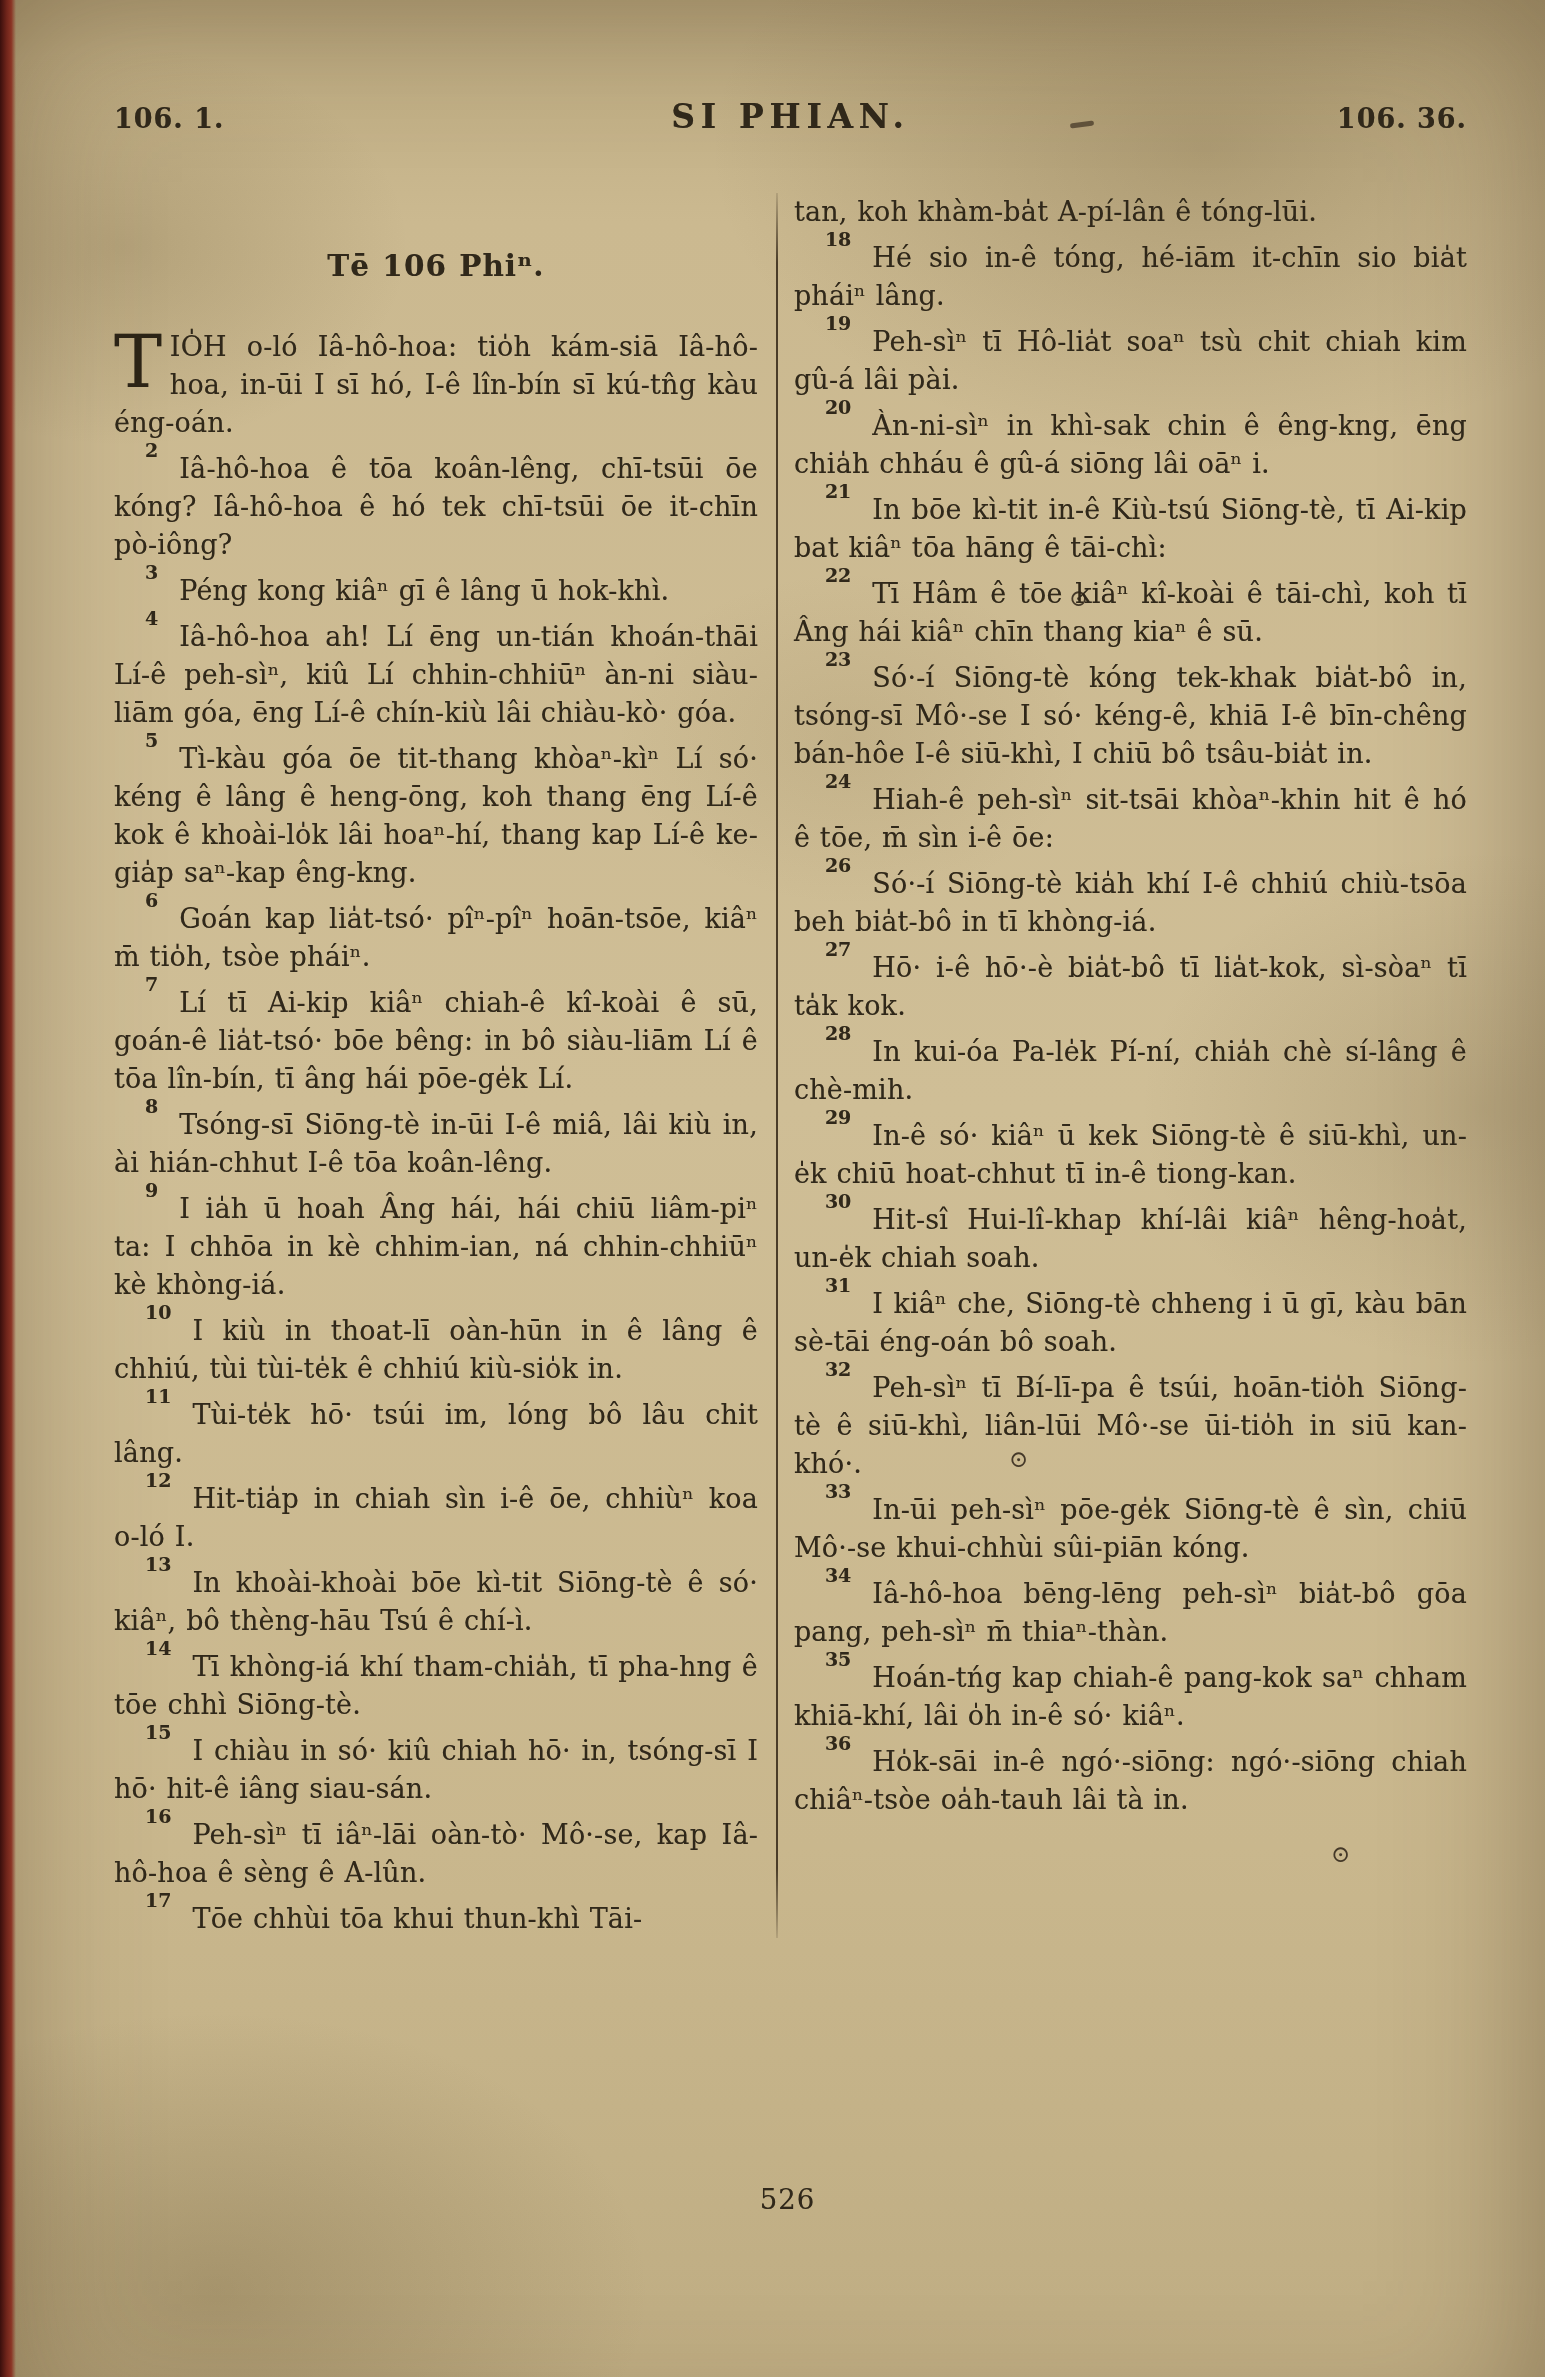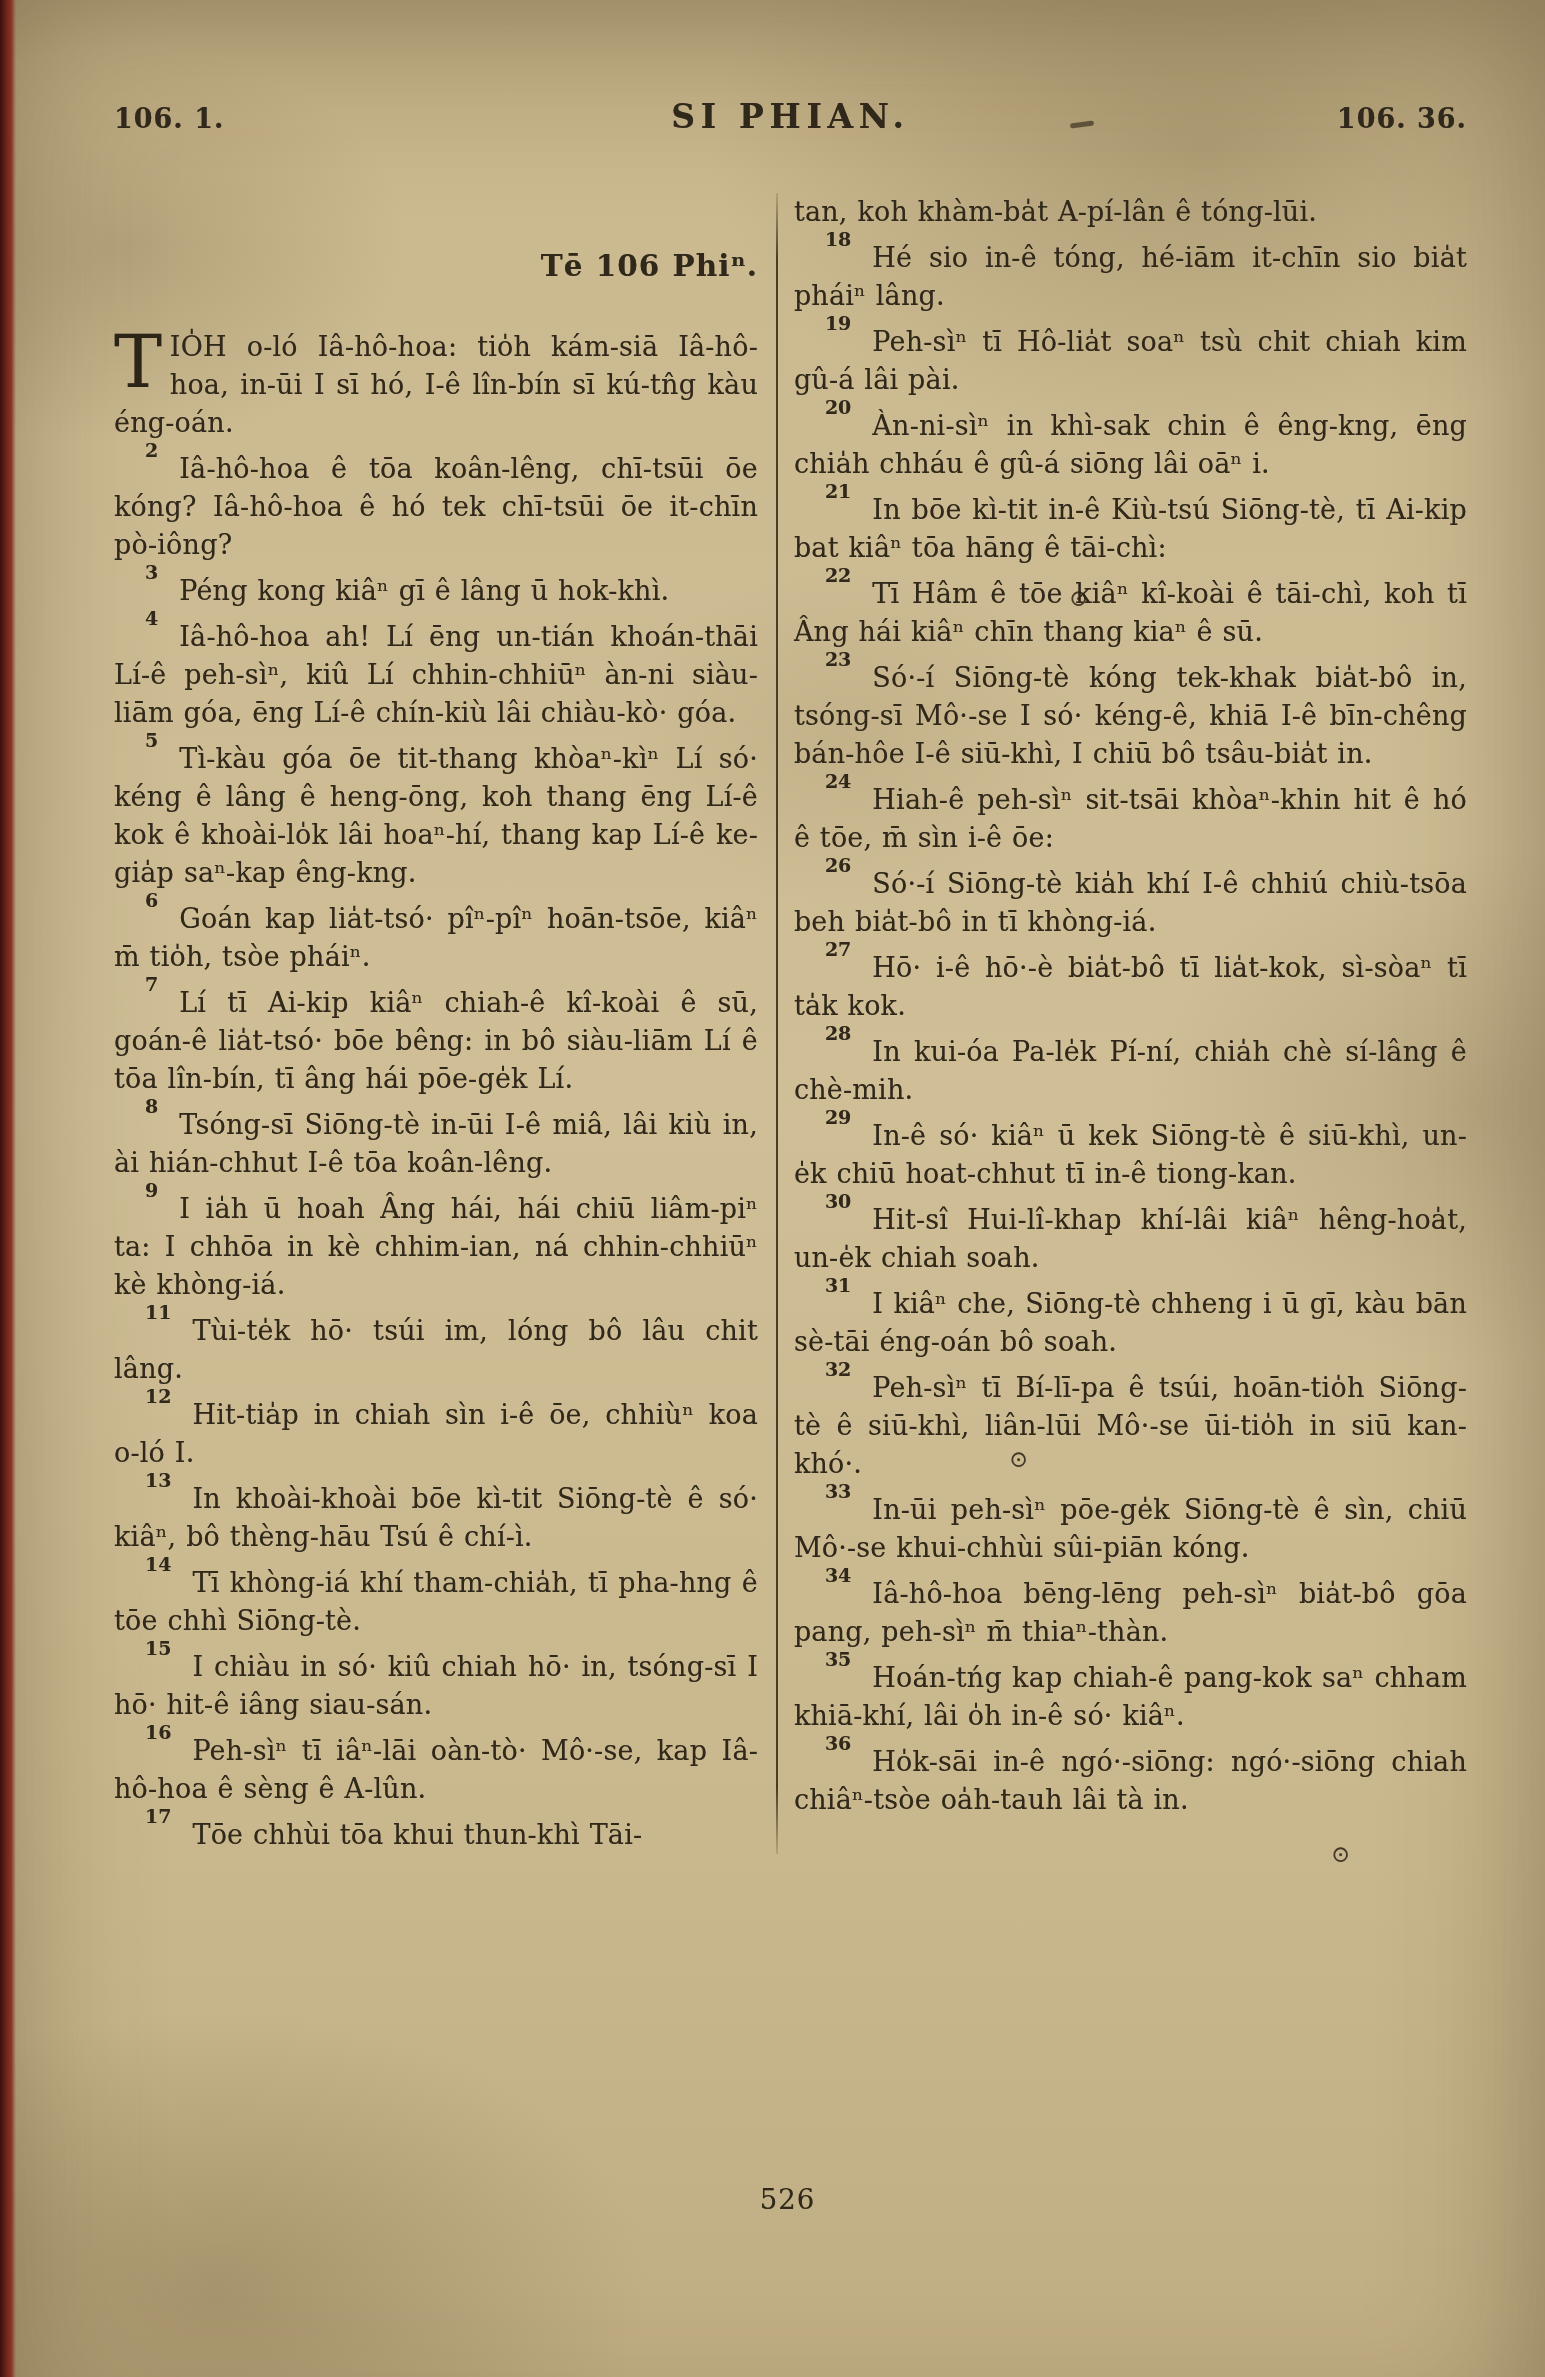--- a/index.html
+++ b/index.html
@@ -72,21 +72,21 @@
     text-shadow: 0 0 0.5px rgba(48,40,26,.35);
   }
   .col-left  { width: 644px; }
   .divider {
     width: 1.9px;
     margin-left: 18px;
     background: linear-gradient(180deg, rgba(62,50,34,.15), #4a3c28 4%, #4a3c28 96%, rgba(62,50,34,.15));
   }
   .col-right { flex: 1; padding-left: 16px; }
   .chapter-heading {
-    text-align: right;
+    text-align: center;
     font-size: 29.5px;
     font-weight: bold;
     letter-spacing: 1px;
     margin: 56px 0 46px 0;
     line-height: 33px;
   }
   .verse {
     margin: 0;
     text-align: justify;
     text-indent: 31px;
@@ -159,20 +159,21 @@
   <p class="verse"><sup class="vnum">5</sup><span class="vtext">Tì-kàu góa ōe tit-thang khòaⁿ-kìⁿ Lí só· kéng ê lâng ê heng-ōng, koh thang ēng Lí-ê kok ê khoài-lo̍k lâi hoaⁿ-hí, thang kap Lí-ê ke-gia̍p saⁿ-kap êng-kng.</span></p>
 
   <p class="verse"><sup class="vnum">6</sup><span class="vtext">Goán kap lia̍t-tsó· pîⁿ-pîⁿ hoān-tsōe, kiâⁿ m̄ tio̍h, tsòe pháiⁿ.</span></p>
 
   <p class="verse"><sup class="vnum">7</sup><span class="vtext">Lí tī Ai-kip kiâⁿ chiah-ê kî-koài ê sū, goán-ê lia̍t-tsó· bōe bêng: in bô siàu-liām Lí ê tōa lîn-bín, tī âng hái pōe-ge̍k Lí.</span></p>
 
   <p class="verse"><sup class="vnum">8</sup><span class="vtext">Tsóng-sī Siōng-tè in-ūi I-ê miâ, lâi kiù in, ài hián-chhut I-ê tōa koân-lêng.</span></p>
 
   <p class="verse"><sup class="vnum">9</sup><span class="vtext">I ia̍h ū hoah Âng hái, hái chiū liâm-piⁿ ta: I chhōa in kè chhim-ian, ná chhin-chhiūⁿ kè khòng-iá.</span></p>
 
+  <p class="verse"><sup class="vnum">10</sup><span class="vtext">I kiù in thoat-lī oàn-hūn in ê lâng ê chhiú, tùi tùi-te̍k ê chhiú kiù-sio̍k in.</span></p>
 
   <p class="verse"><sup class="vnum">11</sup><span class="vtext">Tùi-te̍k hō· tsúi im, lóng bô lâu chit lâng.</span></p>
 
   <p class="verse"><sup class="vnum">12</sup><span class="vtext">Hit-tia̍p in chiah sìn i-ê ōe, chhiùⁿ koa o-ló I.</span></p>
 
   <p class="verse"><sup class="vnum">13</sup><span class="vtext">In khoài-khoài bōe kì-tit Siōng-tè ê só· kiâⁿ, bô thèng-hāu Tsú ê chí-ì.</span></p>
 
   <p class="verse"><sup class="vnum">14</sup><span class="vtext">Tī khòng-iá khí tham-chia̍h, tī pha-hng ê tōe chhì Siōng-tè.</span></p>
 
   <p class="verse"><sup class="vnum">15</sup><span class="vtext">I chiàu in só· kiû chiah hō· in, tsóng-sī I hō· hit-ê iâng siau-sán.</span></p>

